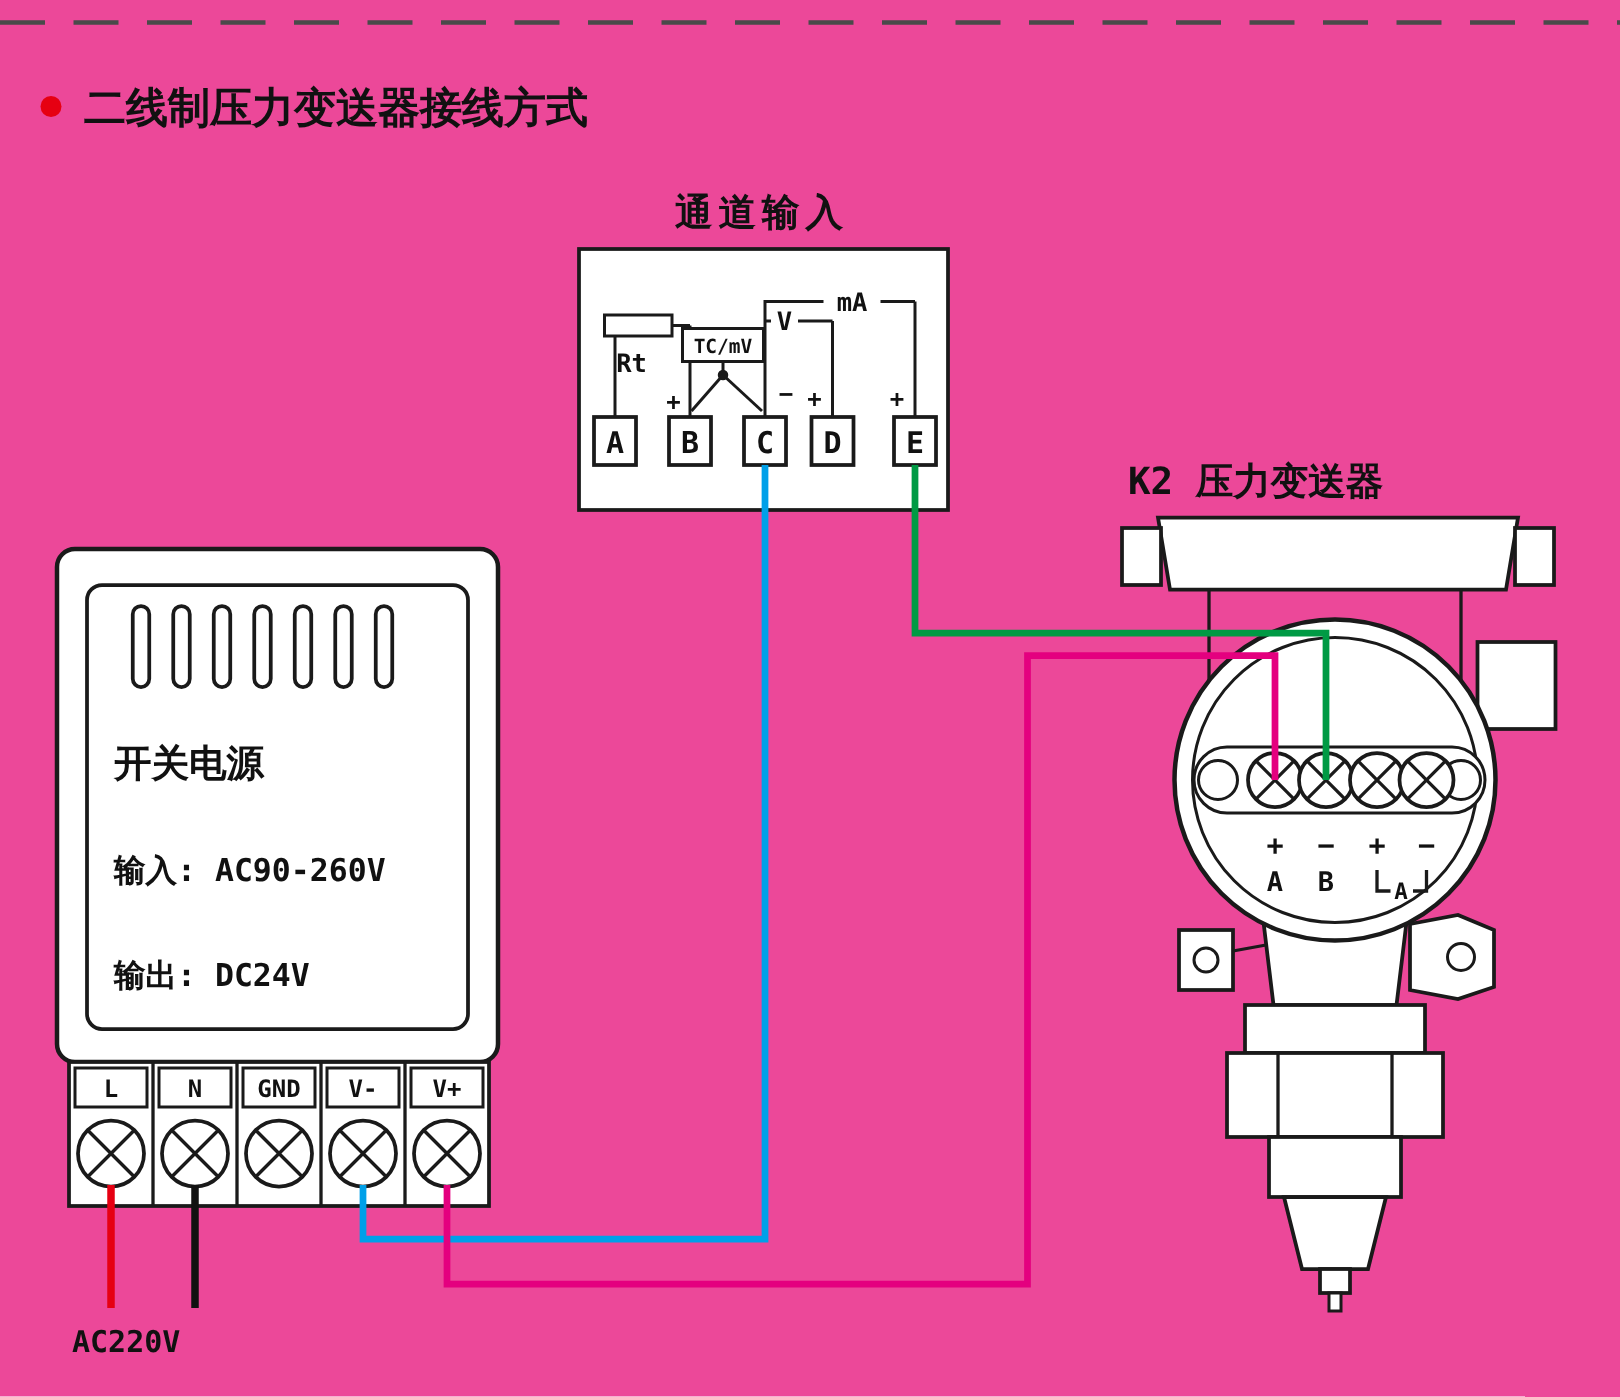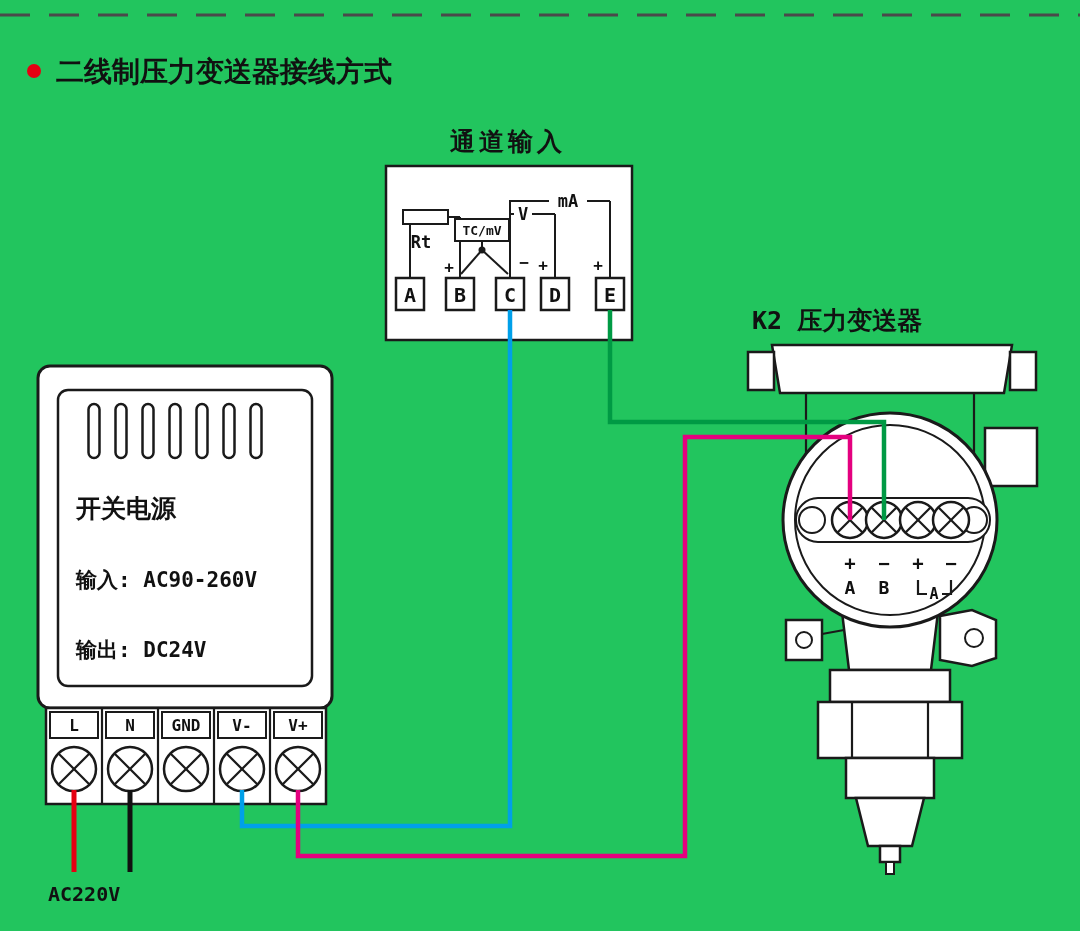--- a/index.html
+++ b/index.html
@@ -1,17 +1,17 @@
 <!DOCTYPE html>
 <html><head>
 <meta charset="utf-8">
 <style>
   html,body{margin:0;padding:0;background:#fff;}
   body{width:1080px;height:931px;overflow:hidden;font-family:"Liberation Sans",sans-serif;}
-  .stage{position:relative;width:1080px;height:931px;background:#22c55e;}
+  .stage{position:relative;width:1080px;height:931px;background:#ec4899;}
   svg{position:absolute;left:0;top:0;}
   text{fill:#111;}
   .cjk{font-family:"Liberation Sans",sans-serif;font-weight:600;}
   .mix{font-family:"DejaVu Sans Mono","Liberation Sans",sans-serif;font-weight:700;}
   .mono{font-family:"DejaVu Sans Mono",monospace;font-weight:700;}
   .t-title{font-size:28px;}
   .t-label{font-size:25px;}
   .t-psu{font-size:25px;}
   .t-psu2{font-size:21px;}
   .t-term{font-size:20px;}

